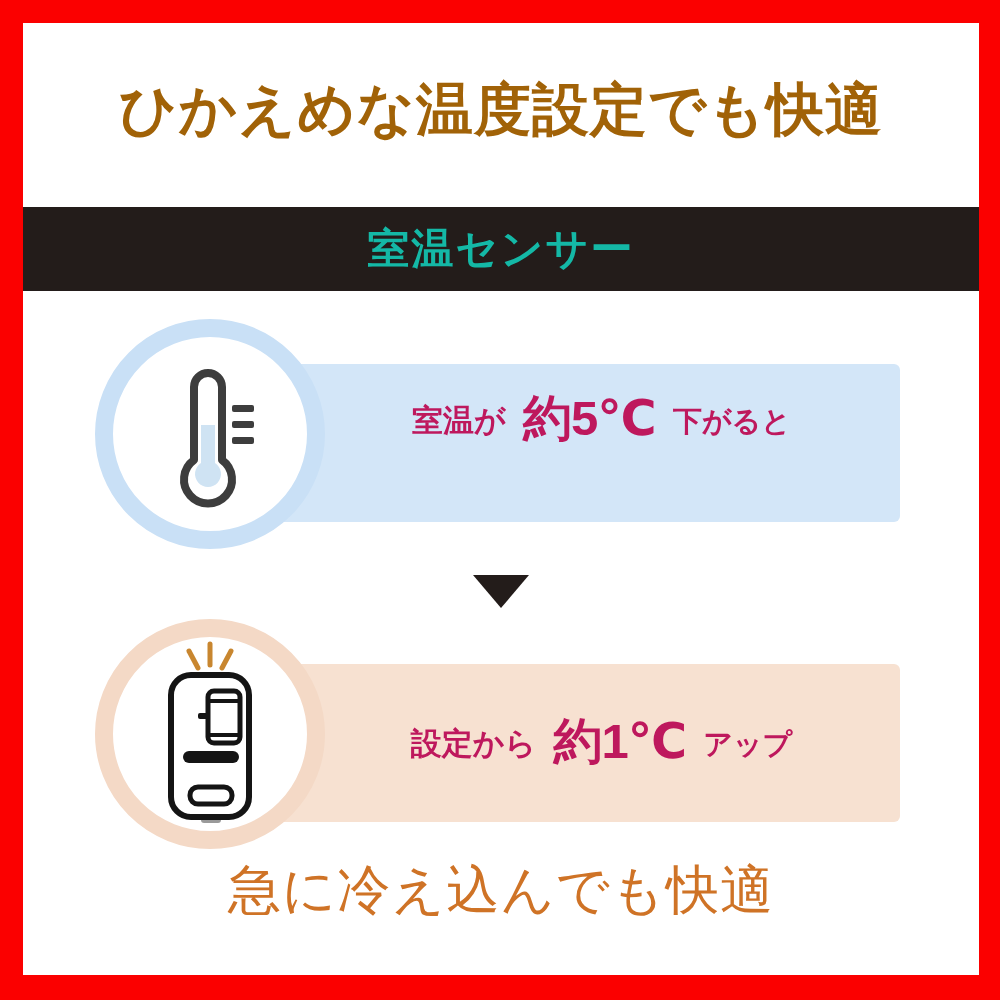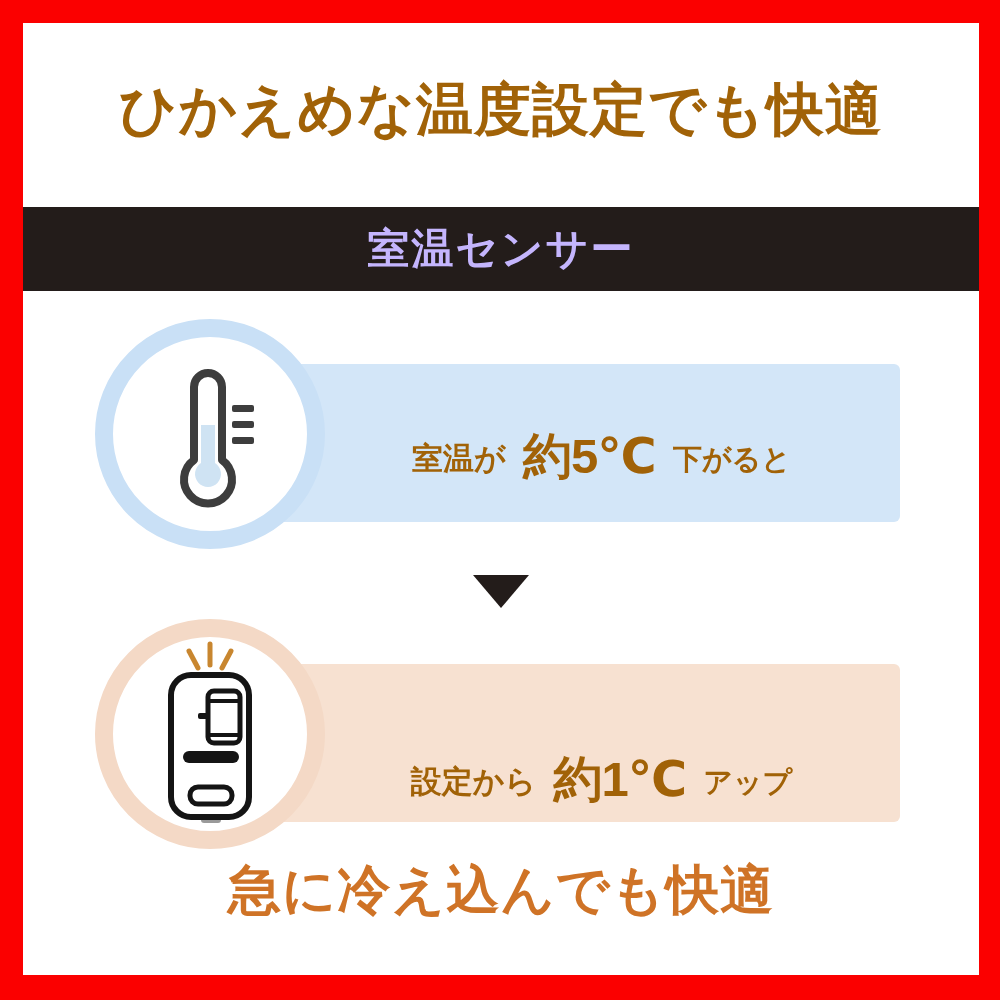--- a/index.html
+++ b/index.html
@@ -48,21 +48,21 @@
   .banner {
     position: absolute;
     left: 0; top: 184px;
     width: 956px; height: 84px;
     background: #231c1a;
     display: flex;
     align-items: center;
     justify-content: center;
   }
   .banner-text {
-    color: #c4b5fd;
+    color: #14b8a6;
     font-size: 42px;
     font-weight: 700;
     letter-spacing: 2px;
     white-space: nowrap;
   }
 
   
   .step {
     position: absolute;
     left: 0;
@@ -100,23 +100,22 @@
     align-items: center;
     justify-content: center;
   }
 
   
   .band-text {
     position: absolute;
     left: 280px;
     width: 597px;
     text-align: center;
-    color: #a16207;
-    white-space: nowrap;
-    margin-top: 38px;
+    color: #be185d;
+    white-space: nowrap;
   }
   .line-main {
     font-size: 31px;
     font-weight: 700;
     line-height: 1;
   }
   .line-main .big {
     font-size: 49px;
     font-weight: 700;
     letter-spacing: -1px;
@@ -148,21 +147,21 @@
     border-top: 33px solid #231c1a;
   }
 
   
   .footer-text {
     position: absolute;
     left: 0; top: 832px;
     width: 956px;
     text-align: center;
     font-size: 53px;
-    font-weight: 700;
+    font-weight: 400;
     letter-spacing: 1px;
     color: #cf7326;
     white-space: nowrap;
   }
 </style>
 </head>
 <body>
 
 <div id="page">
 

